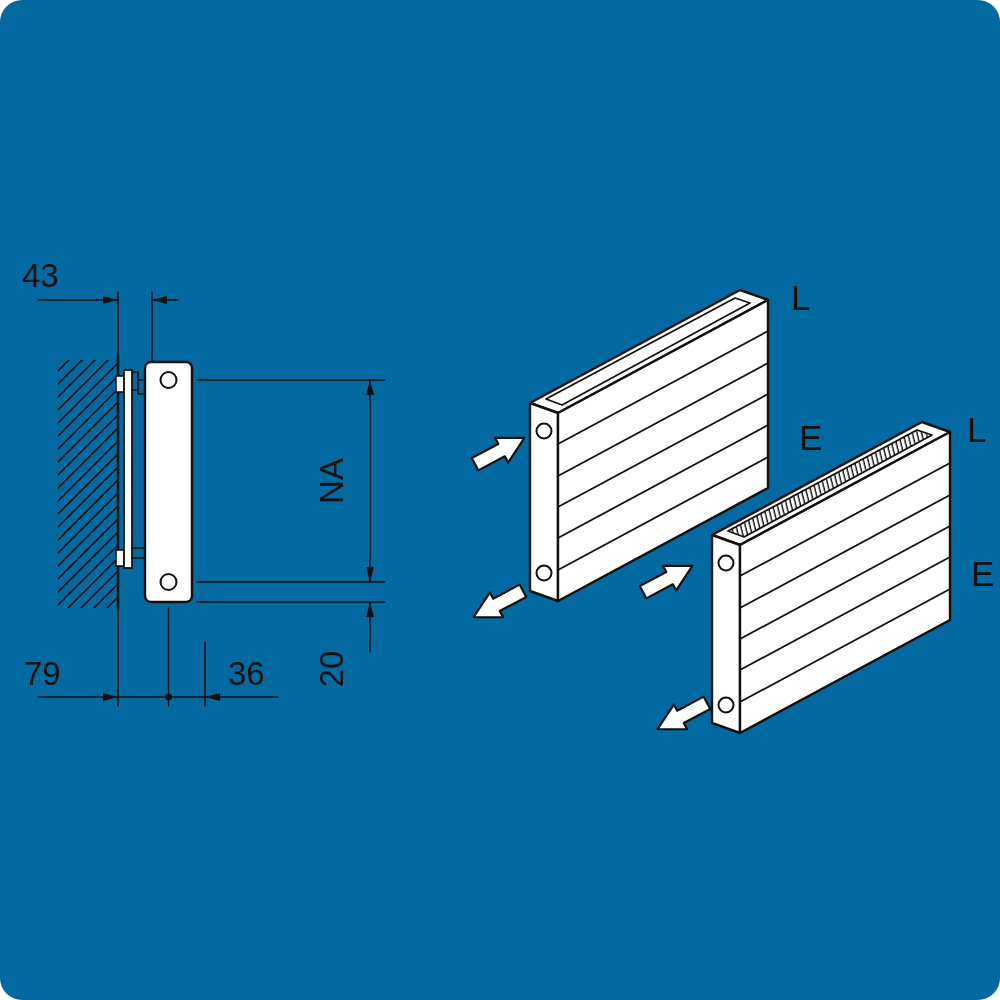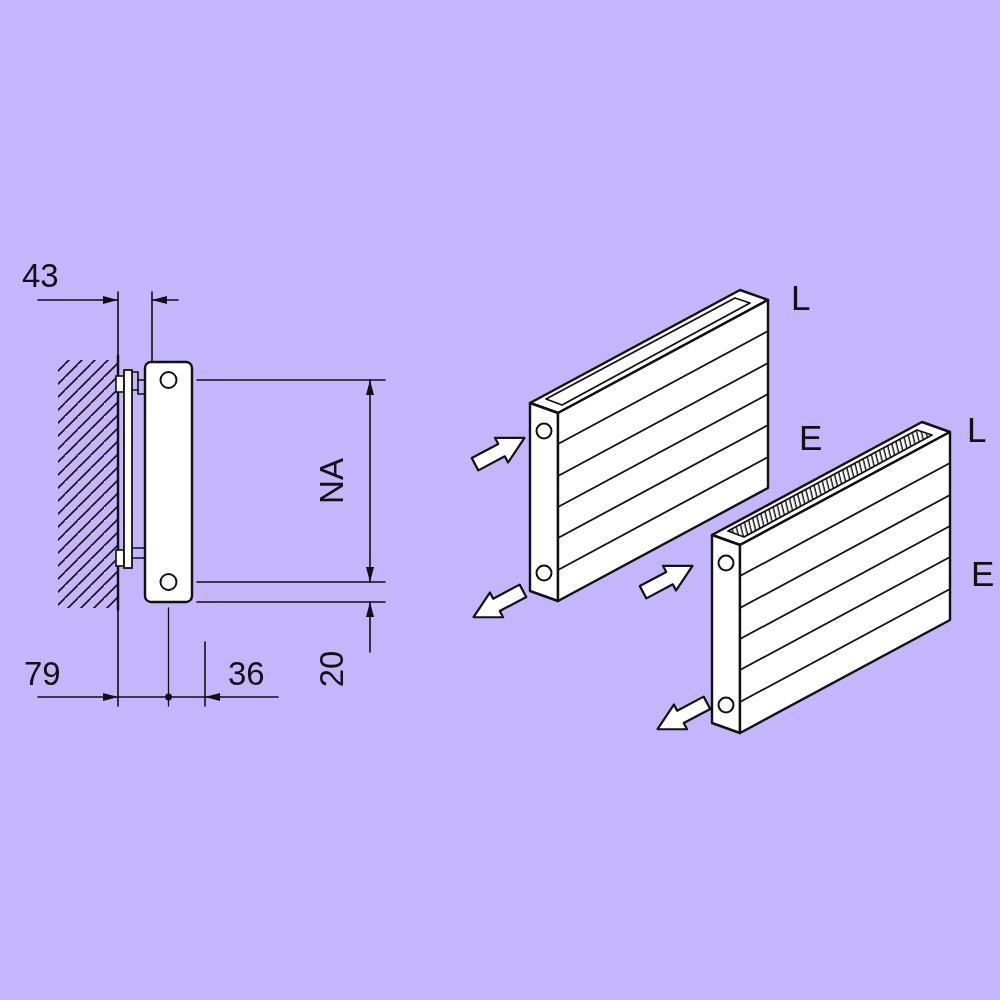--- a/index.html
+++ b/index.html
@@ -7,22 +7,23 @@
     padding: 0;
     background: #ffffff;
     width: 1000px;
     height: 1000px;
     font-family: "Liberation Sans", sans-serif;
   }
   .stage {
     position: relative;
     width: 1000px;
     height: 1000px;
-    background: #c4b5fd;
+    background: #0369a1;
     overflow: hidden;
+    border-radius: 22px;
   }
   svg text {
     font-family: "Liberation Sans", sans-serif;
     fill: #111111;
   }
   .dim-label { font-size: 33px; }
   .iso-label { font-size: 35px; }
 </style>
 </head>
 <body>

